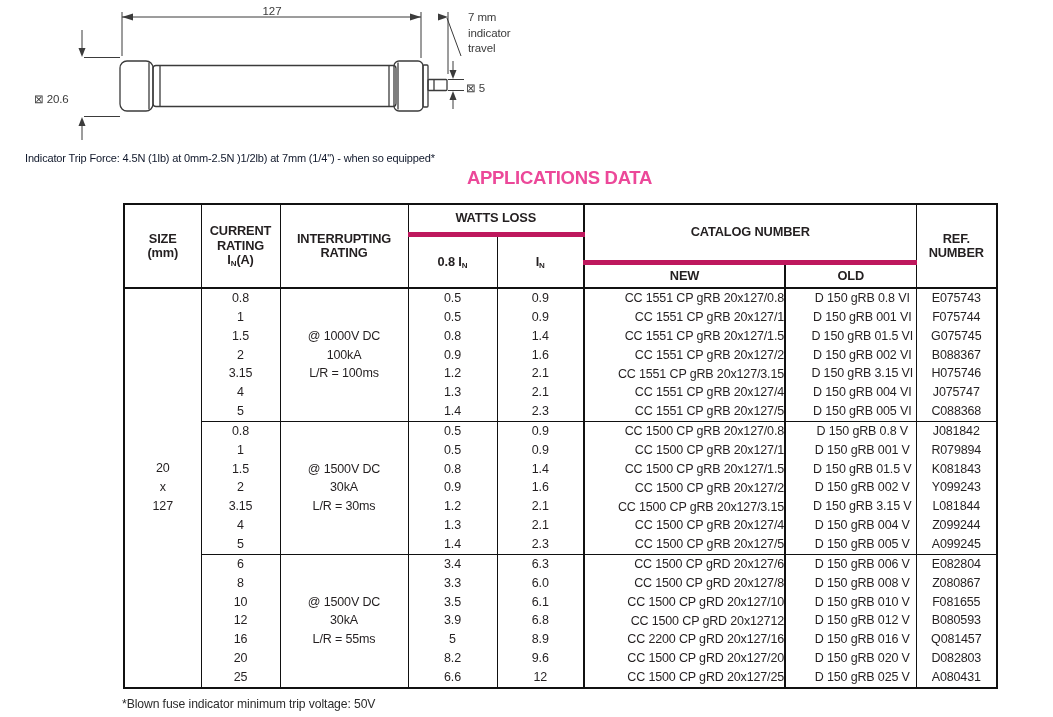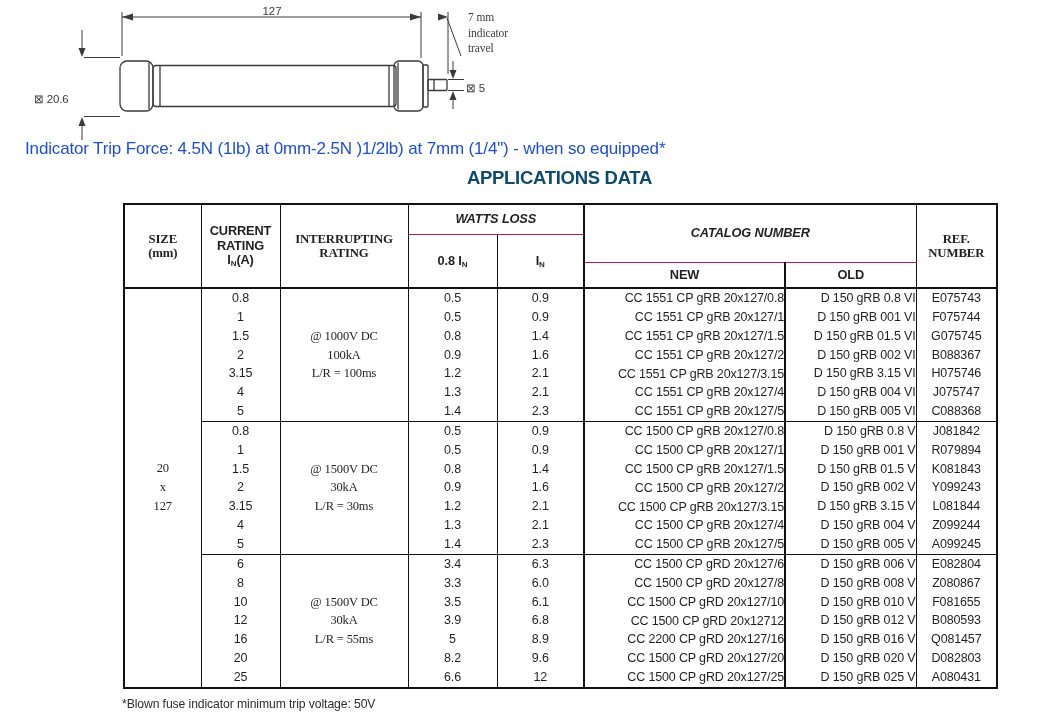--- a/index.html
+++ b/index.html
@@ -13,55 +13,55 @@
   
   .drawing{position:absolute;left:0;top:0;width:545px;height:140px;}
   .drawing svg{position:absolute;left:0;top:0;}
   .dim-label{position:absolute;font-size:11.5px;color:#3b3b3b;letter-spacing:-0.1px;}
   .dim-length{left:241px;top:5px;width:62px;text-align:center;}
   .dim-travel{left:468px;top:10px;line-height:15.5px;white-space:pre-line;}
   .dim-dia-body{left:34px;top:84px;margin-top:8px;}
   .dim-dia-pin{left:466px;top:81px;}
 
   
-  .trip-note{position:absolute;left:25px;top:139px;font-size:17px;color:#1d4ed8;letter-spacing:-0.15px;}
+  .trip-note{position:absolute;left:25px;top:152px;font-size:11px;color:#0f172a;letter-spacing:-0.15px;}
   .section-title{
     position:absolute;left:123px;top:167px;width:873px;text-align:center;
     font-size:18.5px;font-weight:bold;letter-spacing:-0.3px;
   }
   .footnote{position:absolute;left:122px;top:697px;font-size:12.2px;color:#2c2c2c;letter-spacing:-0.1px;}
 
   
   table.apps{
     position:absolute;left:123px;top:203px;width:873px;
     border-collapse:collapse;table-layout:fixed;
     font-size:12.5px;color:#231f20;letter-spacing:-0.15px;
     border:2.5px solid #111111;
   }
   .apps th,.apps td{padding:0;margin:0;vertical-align:middle;text-align:center;}
   .apps thead th{font-weight:bold;font-size:12.8px;line-height:14.5px;}
   .apps thead tr.hr1{height:30px;}
   .apps thead tr.hr2{height:28px;}
   .apps thead tr.hr3{height:26px;}
   .apps tbody tr{height:18.85px;}
   .apps tbody td{line-height:18.85px;}
-  .pre{white-space:pre-line;font-family:Liberation Serif, serif;}
+  .pre{white-space:pre-line;}
 
   
   .br1{border-right:1px solid #111111;}
   .br2{border-right:2px solid #111111;}
   
-  .hb1{border-bottom:1px solid #be185d;font-style:italic;}
+  .hb1{border-bottom:5px solid #be185d;}
   
   .apps tbody tr:first-child td{border-top:2px solid #111111;}
   
   .apps tbody tr.group-start td{border-top:1.5px solid #111111;}
 
   .apps td.cell-new{text-align:right;padding-left:18px;line-height:18.3px;}
-  .apps td.cell-old{text-align:right;padding-left:23px;}
+  .apps td.cell-old{text-align:center;padding-left:23px;}
   .apps td.cell-size{line-height:19px;}
   .apps td.cell-int{line-height:18.8px;}
 
   sub.n{font-size:8px;line-height:0;vertical-align:-2px;letter-spacing:0;}
 </style>
 </head>
 <body>
 
 <div class="page">
 
@@ -111,21 +111,21 @@
     </svg>
     <span class="dim-label dim-length">127</span>
     <span class="dim-label dim-travel pre">7 mm
 indicator
 travel</span>
     <span class="dim-label dim-dia-body">⊠ 20.6</span>
     <span class="dim-label dim-dia-pin">⊠ 5</span>
   </div>
 
   <div class="trip-note">Indicator Trip Force: 4.5N (1lb) at 0mm-2.5N )1/2lb) at 7mm (1/4") - when so equipped*</div>
-  <div class="section-title" style="color: #0c4a6e;">APPLICATIONS DATA</div>
+  <div class="section-title" style="color: #ec4899;">APPLICATIONS DATA</div>
 
   <table class="apps">
     <colgroup>
       <col style="width:77px">
         <col style="width:79px">
         <col style="width:128px">
       <col style="width:89px">
         <col style="width:87px">
         <col style="width:201px">
       <col style="width:131px">

